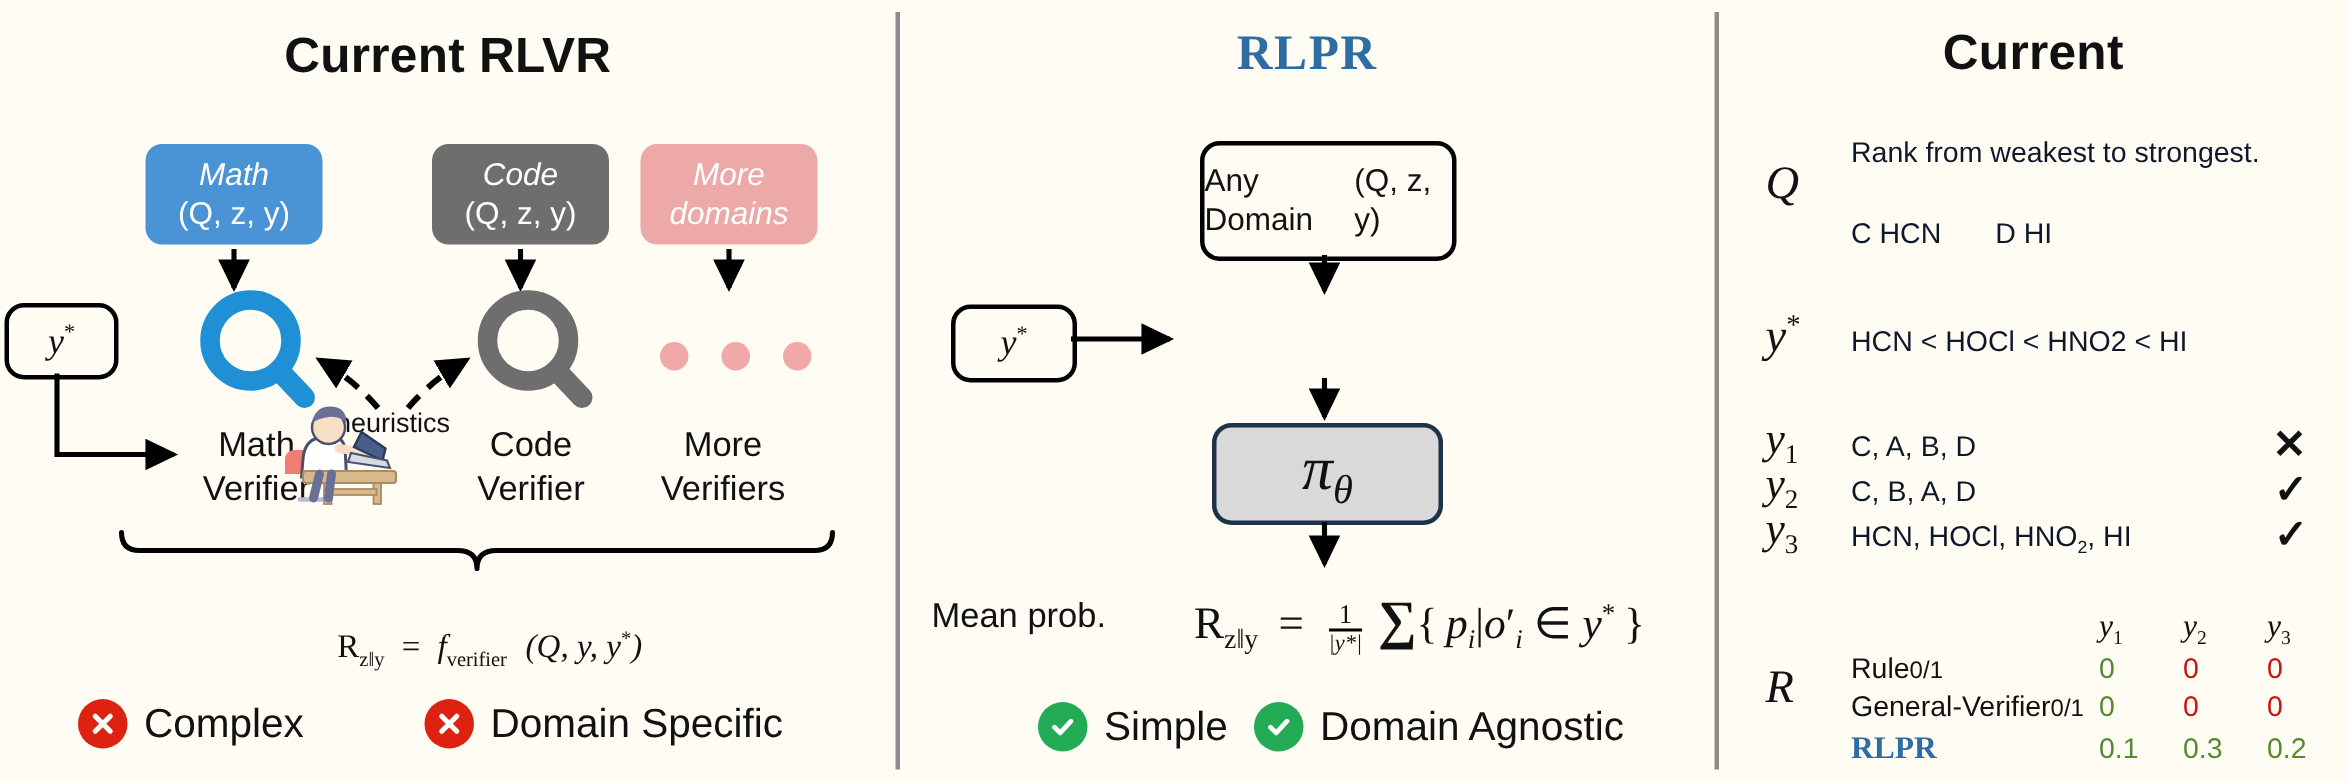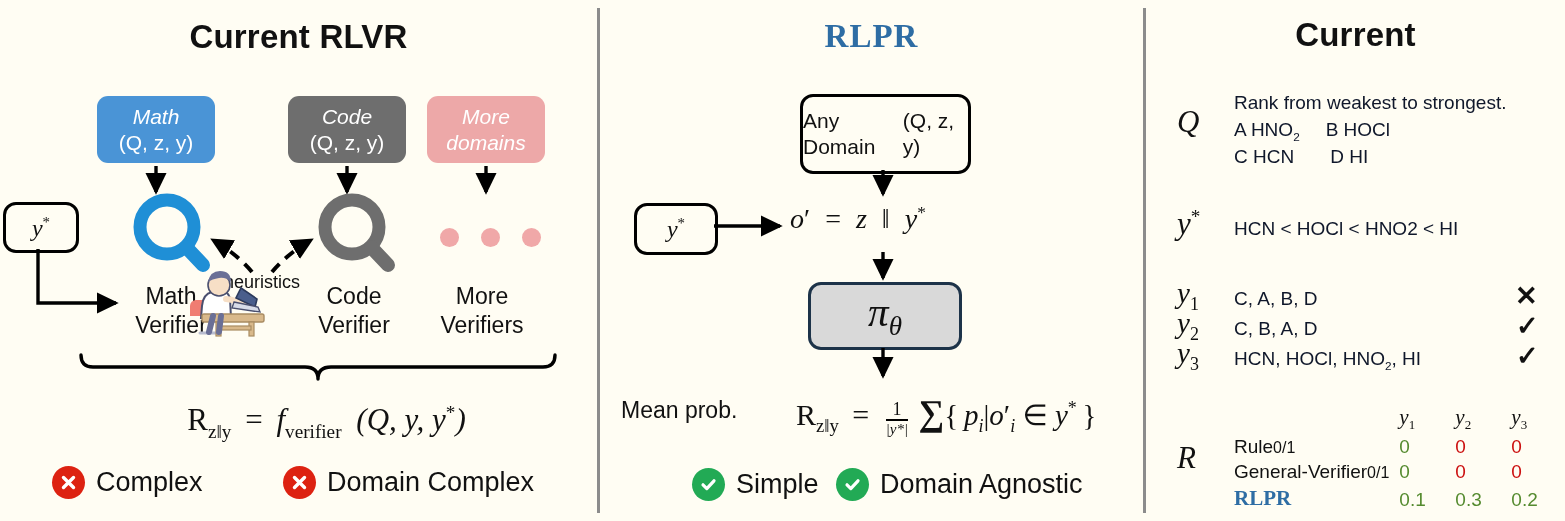--- a/index.html
+++ b/index.html
@@ -140,21 +140,21 @@
   </div>
 
   <div class="abs ctr" style="left:203px;top:272px;width:118px;font-size:18px;">heuristics</div>
 
   <div class="dotrow" style="left:440px;top:228px;">
     <span class="dot" style="background:#f0a8a8;"></span>
     <span class="dot" style="background:#f0a8a8;"></span>
     <span class="dot" style="background:#f0a8a8;"></span>
   </div>
 
-  <div class="formula" style="left:0;top:402px;width:653px;text-align:center;font-size:31px;">
+  <div class="formula" style="left:0;top:418px;width:653px;text-align:center;font-size:22px;">
     <span class="mthu">R</span><span class="sub mthu">z‖y</span>
     <span class="mthu" style="padding:0 6px;">=</span>
     <span class="mth">f</span><span class="sub mthu">verifier</span>
     <span class="mth" style="padding-left:7px;">(<span class="mth">Q</span>, <span class="mth">y</span>, <span class="mth">y</span><span class="sup">*</span>)</span>
   </div>
 
   <div class="badge-row" style="left:52px;top:466px;">
     <span class="badge-icon" style="background:#dd2211;">
       <svg width="19" height="19" viewBox="0 0 19 19">
           <path d="M4.5 4.5 L14.5 14.5 M14.5 4.5 L4.5 14.5" stroke="#fff" stroke-width="3.4" stroke-linecap="round"></path>
@@ -162,41 +162,34 @@
     </span>
     <span class="badge-label">Complex</span>
   </div>
 
   <div class="badge-row" style="left:283px;top:466px;">
     <span class="badge-icon" style="background:#dd2211;">
       <svg width="19" height="19" viewBox="0 0 19 19">
           <path d="M4.5 4.5 L14.5 14.5 M14.5 4.5 L4.5 14.5" stroke="#fff" stroke-width="3.4" stroke-linecap="round"></path>
         </svg>
     </span>
-    <span class="badge-label">Domain Complex</span>
+    <span class="badge-label">Domain Specific</span>
   </div>
 
   <div class="obox" style="left:800px;top:94px;width:165px;height:74px;">
     <span>Any Domain</span>
     <span>(Q, z, y)</span>
   </div>
 
   <div class="obox" style="left:634px;top:203px;width:78px;height:46px;">
     <span class="ystar" style="font-size:24px;">
       y<span class="sup">*</span>
     </span>
   </div>
 
-  <div class="formula" style="left:790px;top:203px;font-size:28px;">
-    <span class="mth">o<span style="font-style:normal;">′</span></span>
-    <span class="mthu" style="padding:0 8px;">=</span>
-    <span class="mth">z</span>
-    <span class="mthu" style="padding:0 8px;">‖</span>
-    <span class="mth">y<span class="sup">*</span></span>
-  </div>
 
   <div class="pibox" style="left:808px;top:282px;width:148px;height:62px;">
     <span style="font-family:'Liberation Serif',serif;font-style:italic;font-size:41px;line-height:1;">
       π<span style="font-size:.66em;vertical-align:sub;color:#111;">θ</span>
     </span>
   </div>
 
   <div class="abs" style="left:621px;top:397px;font-size:23px;">Mean prob.</div>
 
   <div class="formula" style="left:796px;top:392px;font-size:30px;">
@@ -225,23 +218,20 @@
           <path d="M4 9.8 L7.8 13.6 L15 5.8" stroke="#fff" stroke-width="3.2" fill="none" stroke-linecap="round" stroke-linejoin="round"></path>
         </svg>
     </span>
     <span class="badge-label">Simple</span>
   </div>
 
   <div class="ex-sym" style="left:1177px;top:104px;font-size:31px;">Q</div>
 
   <div class="ex-txt" style="left:1234px;top:90px;">Rank from weakest to strongest.</div>
 
-  <div class="ex-txt" style="left:1234px;top:117px;">
-    <span>A HNO</span><span class="sub">2</span><span style="display:inline-block;width:26px;"></span><span>B HOCl</span>
-  </div>
 
   <div class="ex-txt" style="left:1234px;top:144px;">
     <span>C HCN</span><span style="display:inline-block;width:36px;"></span><span>D HI</span>
   </div>
 
   <div class="ex-sym" style="left:1177px;top:206px;font-size:31px;">
     y<span class="sup">*</span>
   </div>
   <div class="ex-txt" style="left:1234px;top:216px;">HCN &lt; HOCl &lt; HNO2 &lt; HI</div>
 

